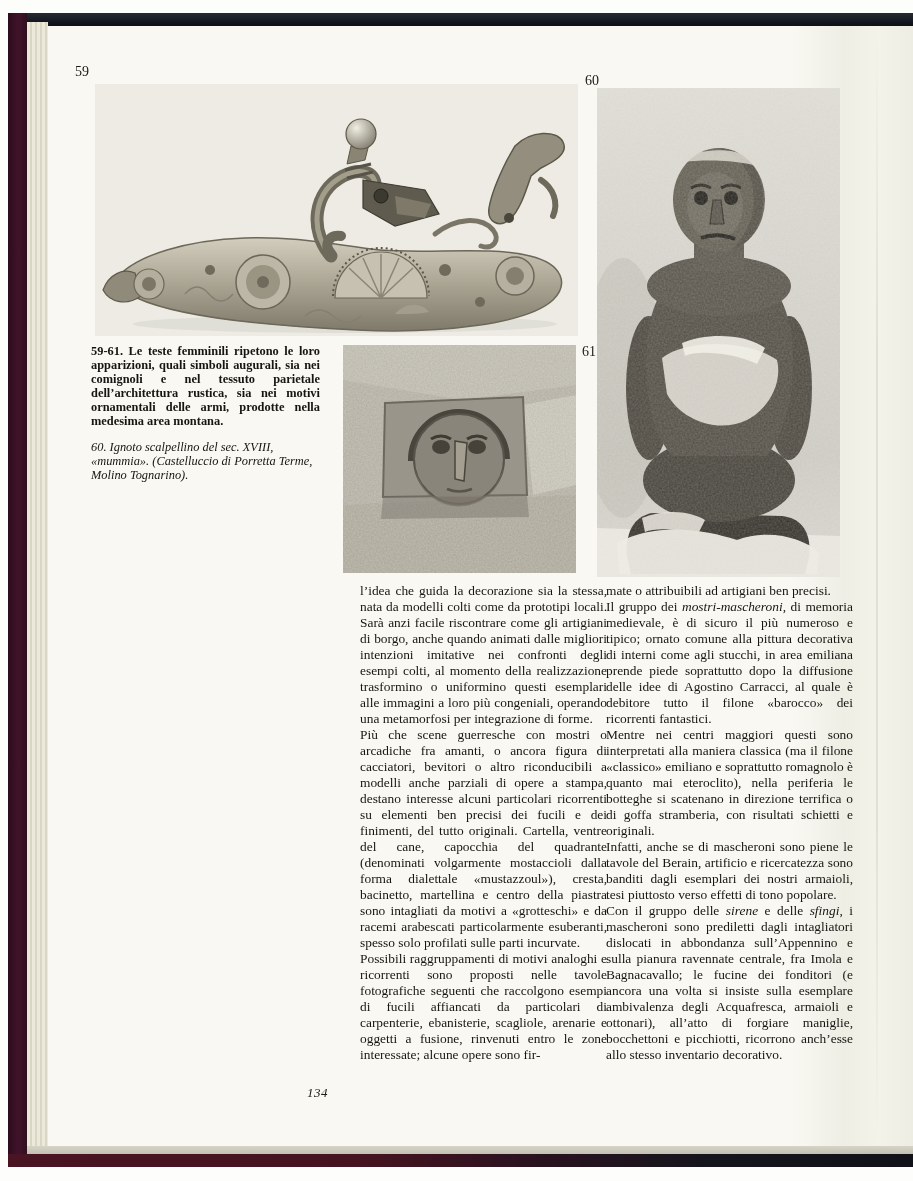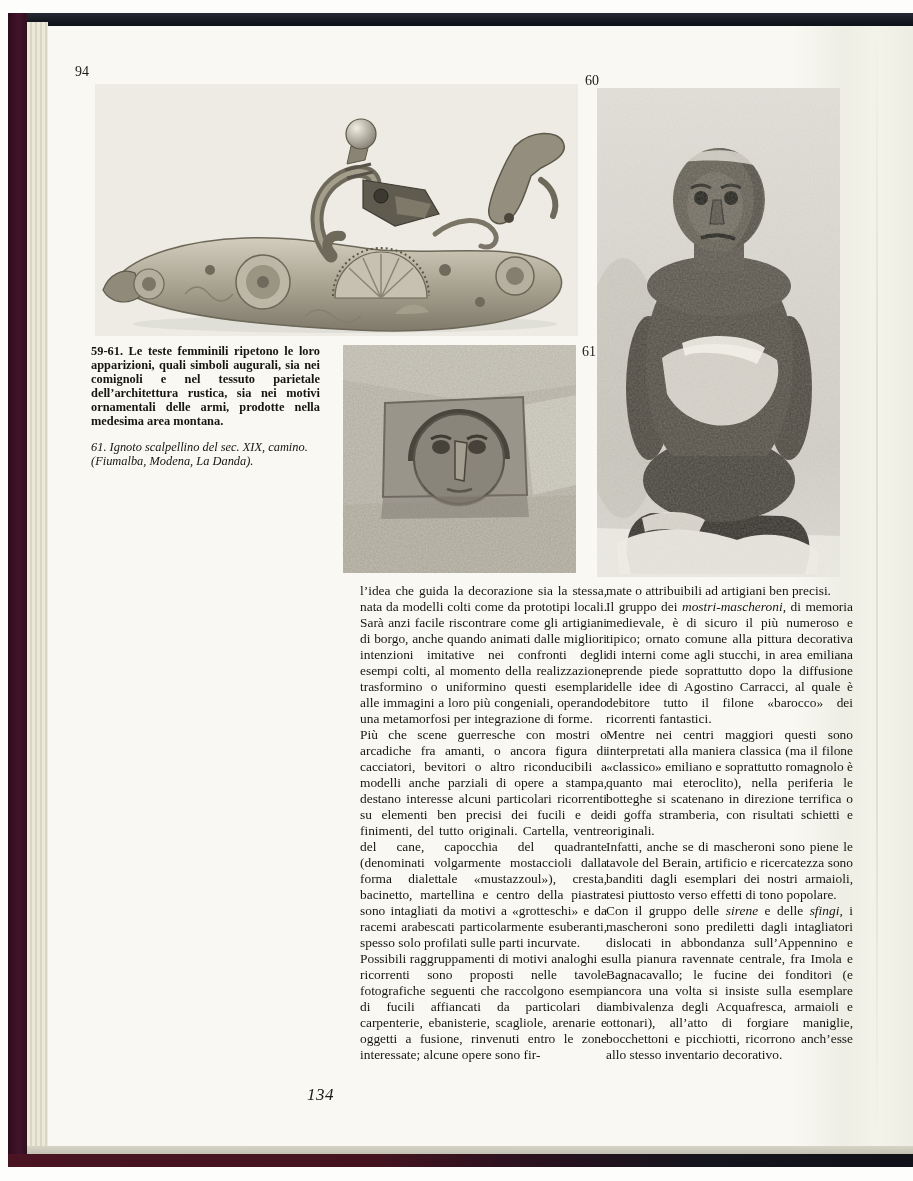--- a/index.html
+++ b/index.html
@@ -39,37 +39,37 @@
   .captions p{margin:0;}
   .cap-lead{font-weight:bold;font-size:12.4px;line-height:14px;text-align:justify;}
   .captions .cap-items p{font-style:italic;font-size:12.4px;line-height:14px;margin-top:12px;text-align:left;}
 
   .col{position:absolute;top:557px;width:247px;}
   .col p{margin:0;font-size:13.4px;line-height:16px;text-align:justify;hyphens:auto;-webkit-hyphens:auto;}
   .col-left{left:292px;margin-left:20px;}
   .col-right{left:558px;}
 
   .page-number{position:absolute;left:259px;top:1059px;font-style:italic;
-               font-size:17px;letter-spacing:0.5px;color:#1c1a16;}
+               font-size:13px;letter-spacing:0.5px;color:#1c1a16;}
 </style>
 </head>
 <body>
 
 <div class="canvas">
 
   <div class="cover-top"></div>
   <div class="cover-left"></div>
   <div class="pages-left"></div>
   <div class="pages-bottom"></div>
   <div class="cover-bottom"></div>
 
   <div class="page">
     <div class="page-crease"></div>
 
-    <div class="fig-label fl59">94</div>
+    <div class="fig-label fl59">59</div>
     <div class="fig-label fl60">60</div>
     <div class="fig-label fl61">61</div>
 
     <div class="photo photo-gun">
       <svg width="483" height="252" viewBox="0 0 483 252" xmlns="http://www.w3.org/2000/svg">
         <defs>
           <linearGradient id="g59metal" x1="0" y1="0" x2="0" y2="1">
             <stop offset="0" stop-color="#d2cdbd"></stop>
               <stop offset="0.5" stop-color="#aaa493"></stop>
               <stop offset="1" stop-color="#7f7a6a"></stop>
@@ -198,21 +198,21 @@
         <path d="M85,255 C110,244 150,246 168,260 L160,276 C135,264 100,262 88,268 Z" fill="#f0eee6" opacity="0.9"></path>
         <path d="M20,455 C60,433 110,442 140,452 C172,440 206,450 222,464 L220,486 L22,486 Z" fill="#ece9e1" opacity="0.95"></path>
         <path d="M45,430 C70,420 95,424 108,432 L100,448 C80,440 58,440 48,444 Z" fill="#e3e0d7" opacity="0.9"></path>
         <rect width="243" height="489" filter="url(#grainSpeck)" opacity="0.45"></rect>
       </svg>
     </div>
 
     <div class="captions">
       <p class="cap-lead">59-61.  Le teste femminili ripetono le loro apparizioni, quali simboli augurali, sia nei comignoli e nel tessuto parietale dell’architettura rustica, sia nei motivi ornamentali delle armi, prodotte nella medesima area montana.</p>
       <div class="cap-items">
-          <p>61.  Ignoto scalpellino del sec. XIX, camino. (Fiumalba, Modena, La Danda).</p>
+          <p>60.  Ignoto scalpellino del sec. XVIII, «mummia». (Castelluccio di Porretta Terme, Molino Tognarino).</p>
         </div>
     </div>
 
     <div class="col col-left">
         <p><span>l’idea che guida la decorazione sia la stessa, nata da modelli colti come da prototipi locali. Sarà anzi facile riscontrare come gli artigiani di borgo, anche quando animati dalle migliori intenzioni imitative nei confronti degli esempi colti, al momento della realizzazione trasformino o uniformino questi esemplari alle immagini a loro più congeniali, operando una metamorfosi per integrazione di forme.</span></p>
         <p><span>Più che scene guerresche con mostri o arcadiche fra amanti, o ancora figura di cacciatori, bevitori o altro riconducibili a modelli anche parziali di opere a stampa, destano interesse alcuni particolari ricorrenti su elementi ben precisi dei fucili e dei finimenti, del tutto originali. Cartella, ventre del cane, capocchia del quadrante (denominati volgarmente mostaccioli dalla forma dialettale «mustazzoul»), cresta, bacinetto, martellina e centro della piastra sono intagliati da motivi a «grotteschi» e da racemi arabescati particolarmente esuberanti, spesso solo profilati sulle parti incurvate.</span></p>
         <p><span>Possibili raggruppamenti di motivi analoghi e ricorrenti sono proposti nelle tavole fotografiche seguenti che raccolgono esempi di fucili affiancati da particolari di carpenterie, ebanisterie, scagliole, arenarie e oggetti a fusione, rinvenuti entro le zone interessate; alcune opere sono fir-</span></p>
       </div>
     <div class="col col-right">
         <p><span>mate o attribuibili ad artigiani ben precisi.</span></p>

